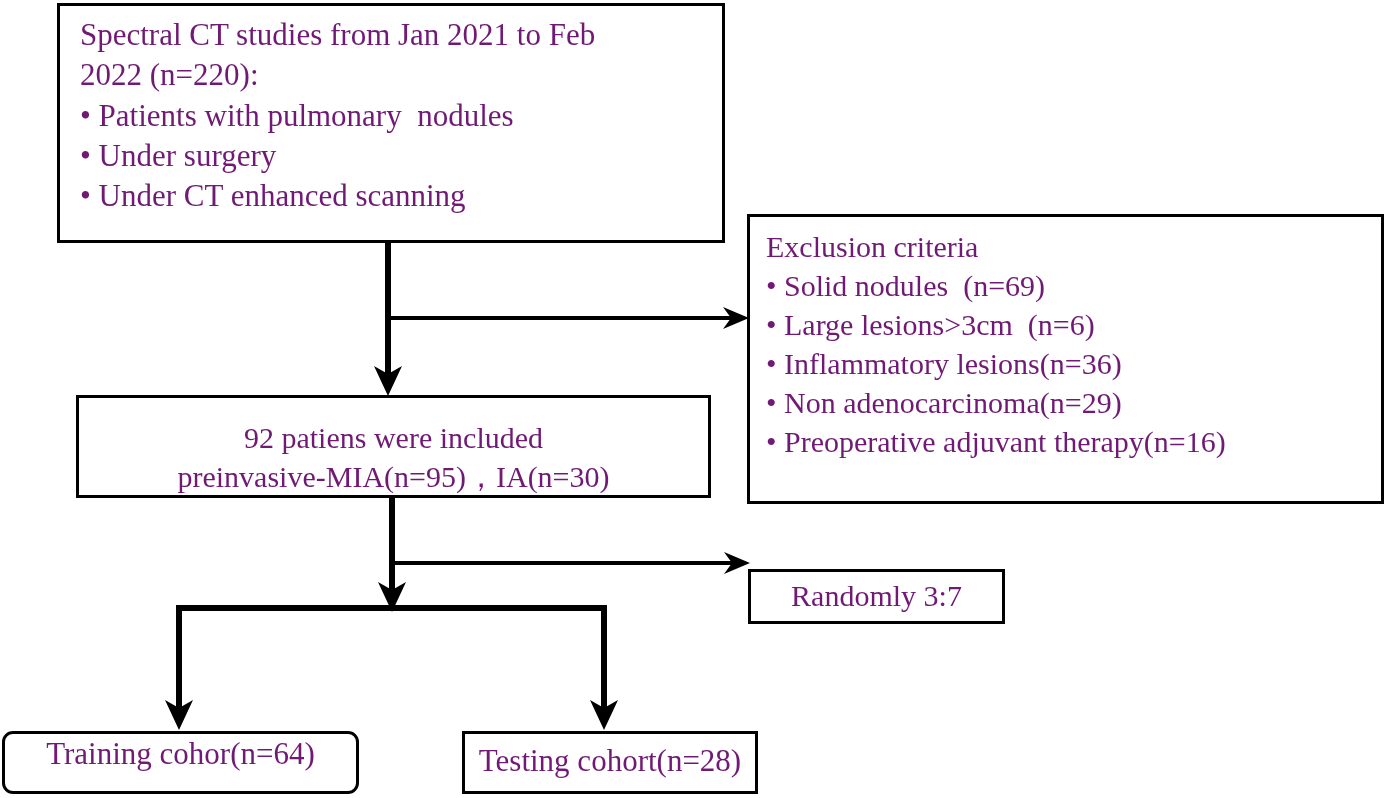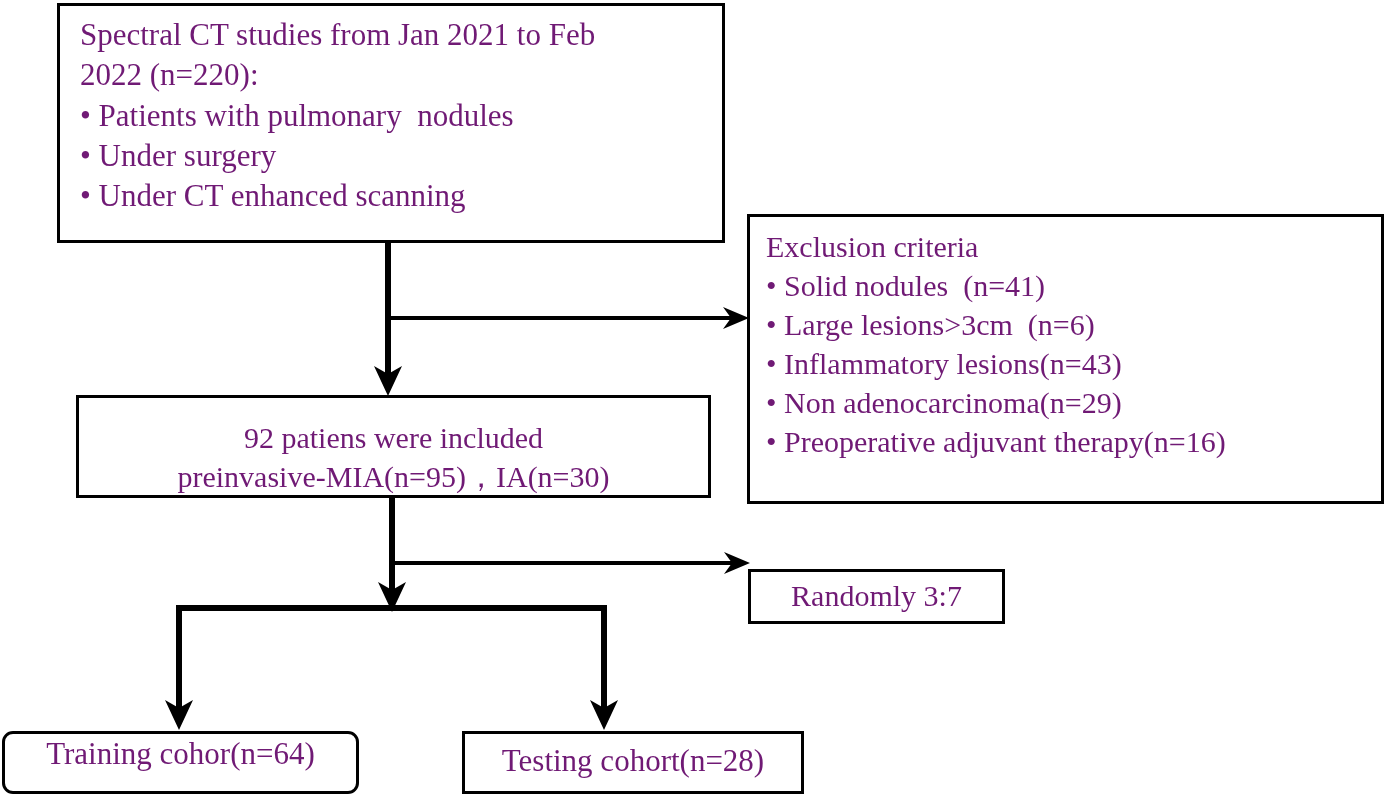--- a/index.html
+++ b/index.html
@@ -92,21 +92,21 @@
     align-items: flex-start;
     justify-content: center;
     padding-bottom: 14px;
     border-radius: 11px;
   }
 
   
   #box-testing {
     left: 462px;
     top: 731px;
-    width: 342px;
+    width: 296px;
     height: 63px;
     font-size: 31px;
     display: flex;
     align-items: center;
     justify-content: center;
     padding-bottom: 3px;
   }
 
   .bullet-line {
     display: block;
@@ -161,23 +161,23 @@
   <div class="box" id="box-source">
     <span class="line">Spectral CT studies from Jan 2021 to Feb</span>
     <span class="line">2022 (n=220):</span>
     <span class="line">• Patients with pulmonary  nodules</span>
     <span class="line">• Under surgery</span>
     <span class="line">• Under CT enhanced scanning</span>
   </div>
 
   <div class="box" id="box-exclusion">
     <span class="line">Exclusion criteria</span>
-    <span class="bullet-line">• Solid nodules  (n=41)</span>
+    <span class="bullet-line">• Solid nodules  (n=69)</span>
     <span class="bullet-line">• Large lesions&gt;3cm  (n=6)</span>
-    <span class="bullet-line">• Inflammatory lesions(n=43)</span>
+    <span class="bullet-line">• Inflammatory lesions(n=36)</span>
     <span class="bullet-line">• Non adenocarcinoma(n=29)</span>
     <span class="bullet-line">• Preoperative adjuvant therapy(n=16)</span>
   </div>
 
   <div class="box" id="box-included">
     <span class="line">92 patiens were included</span>
     <span class="line">preinvasive-MIA(n=95)，IA(n=30)</span>
   </div>
 
   <div class="box" id="box-random">

